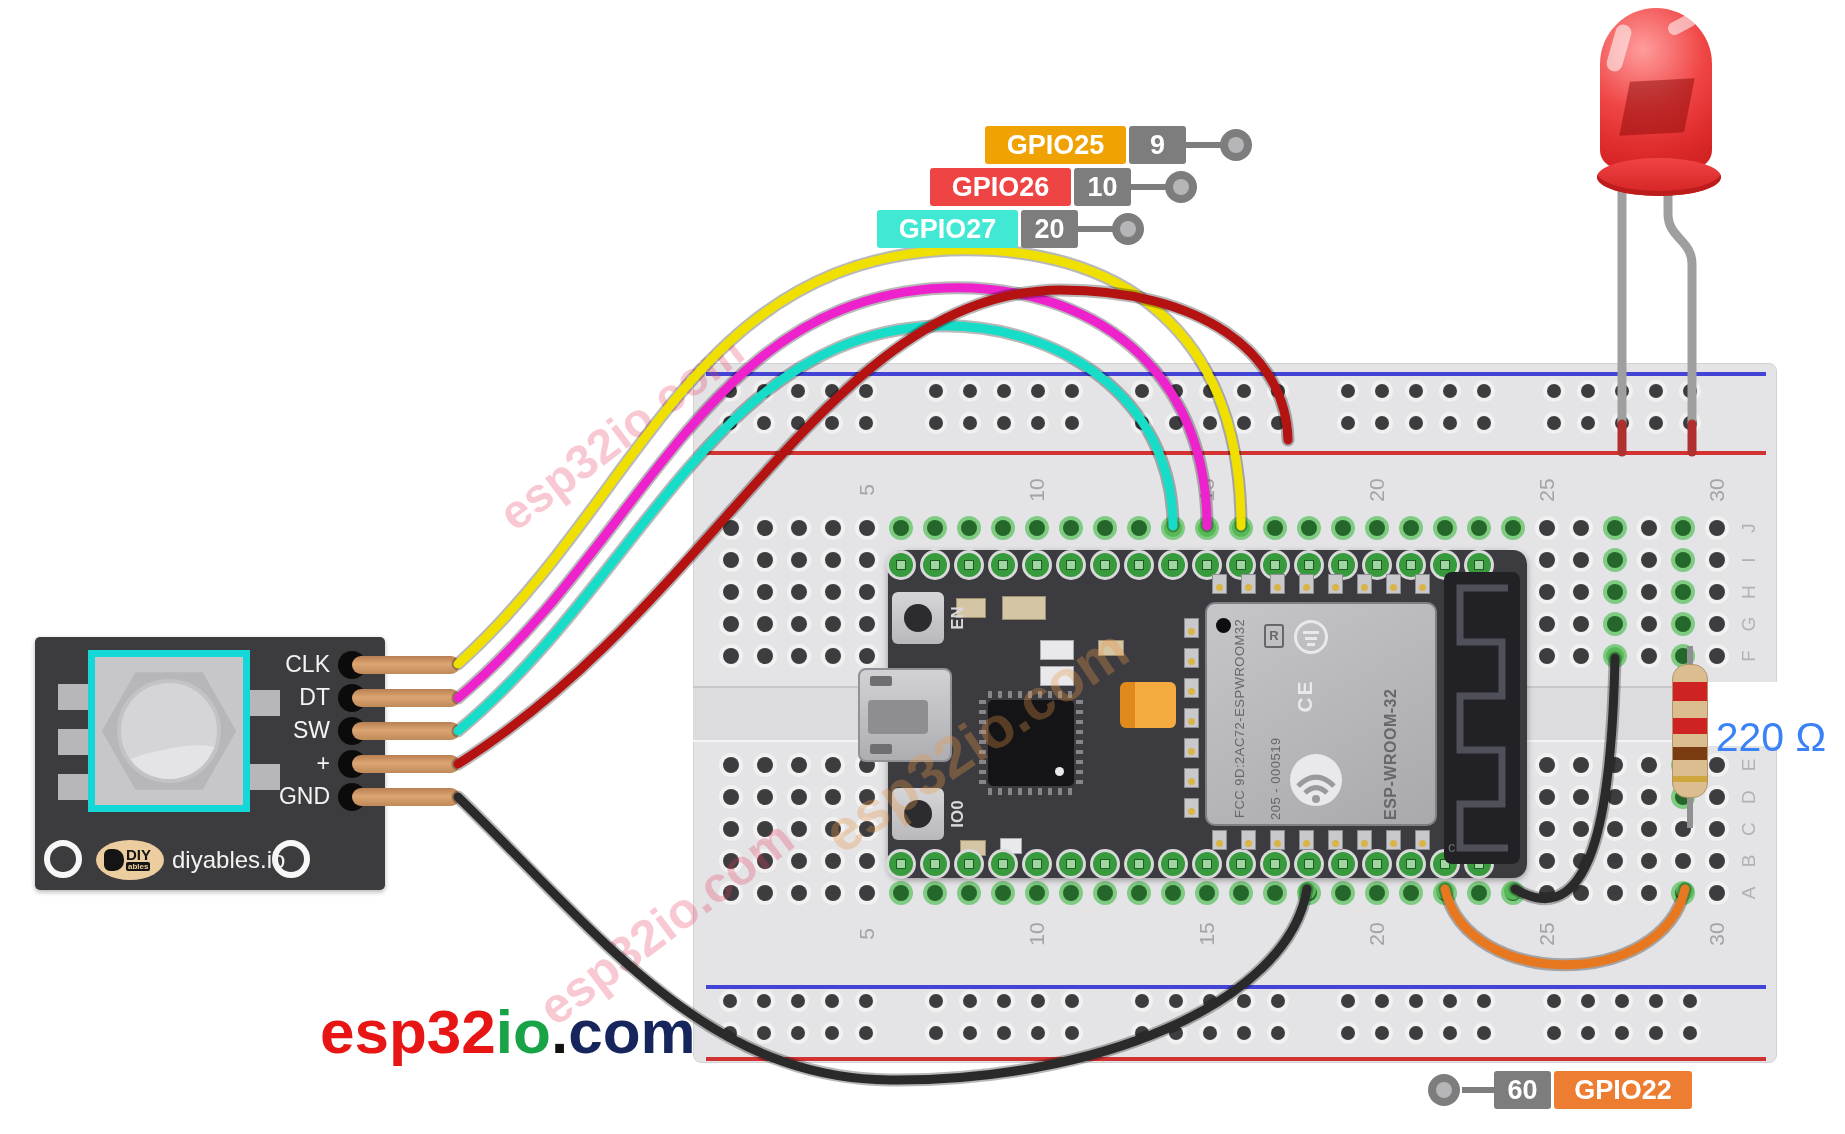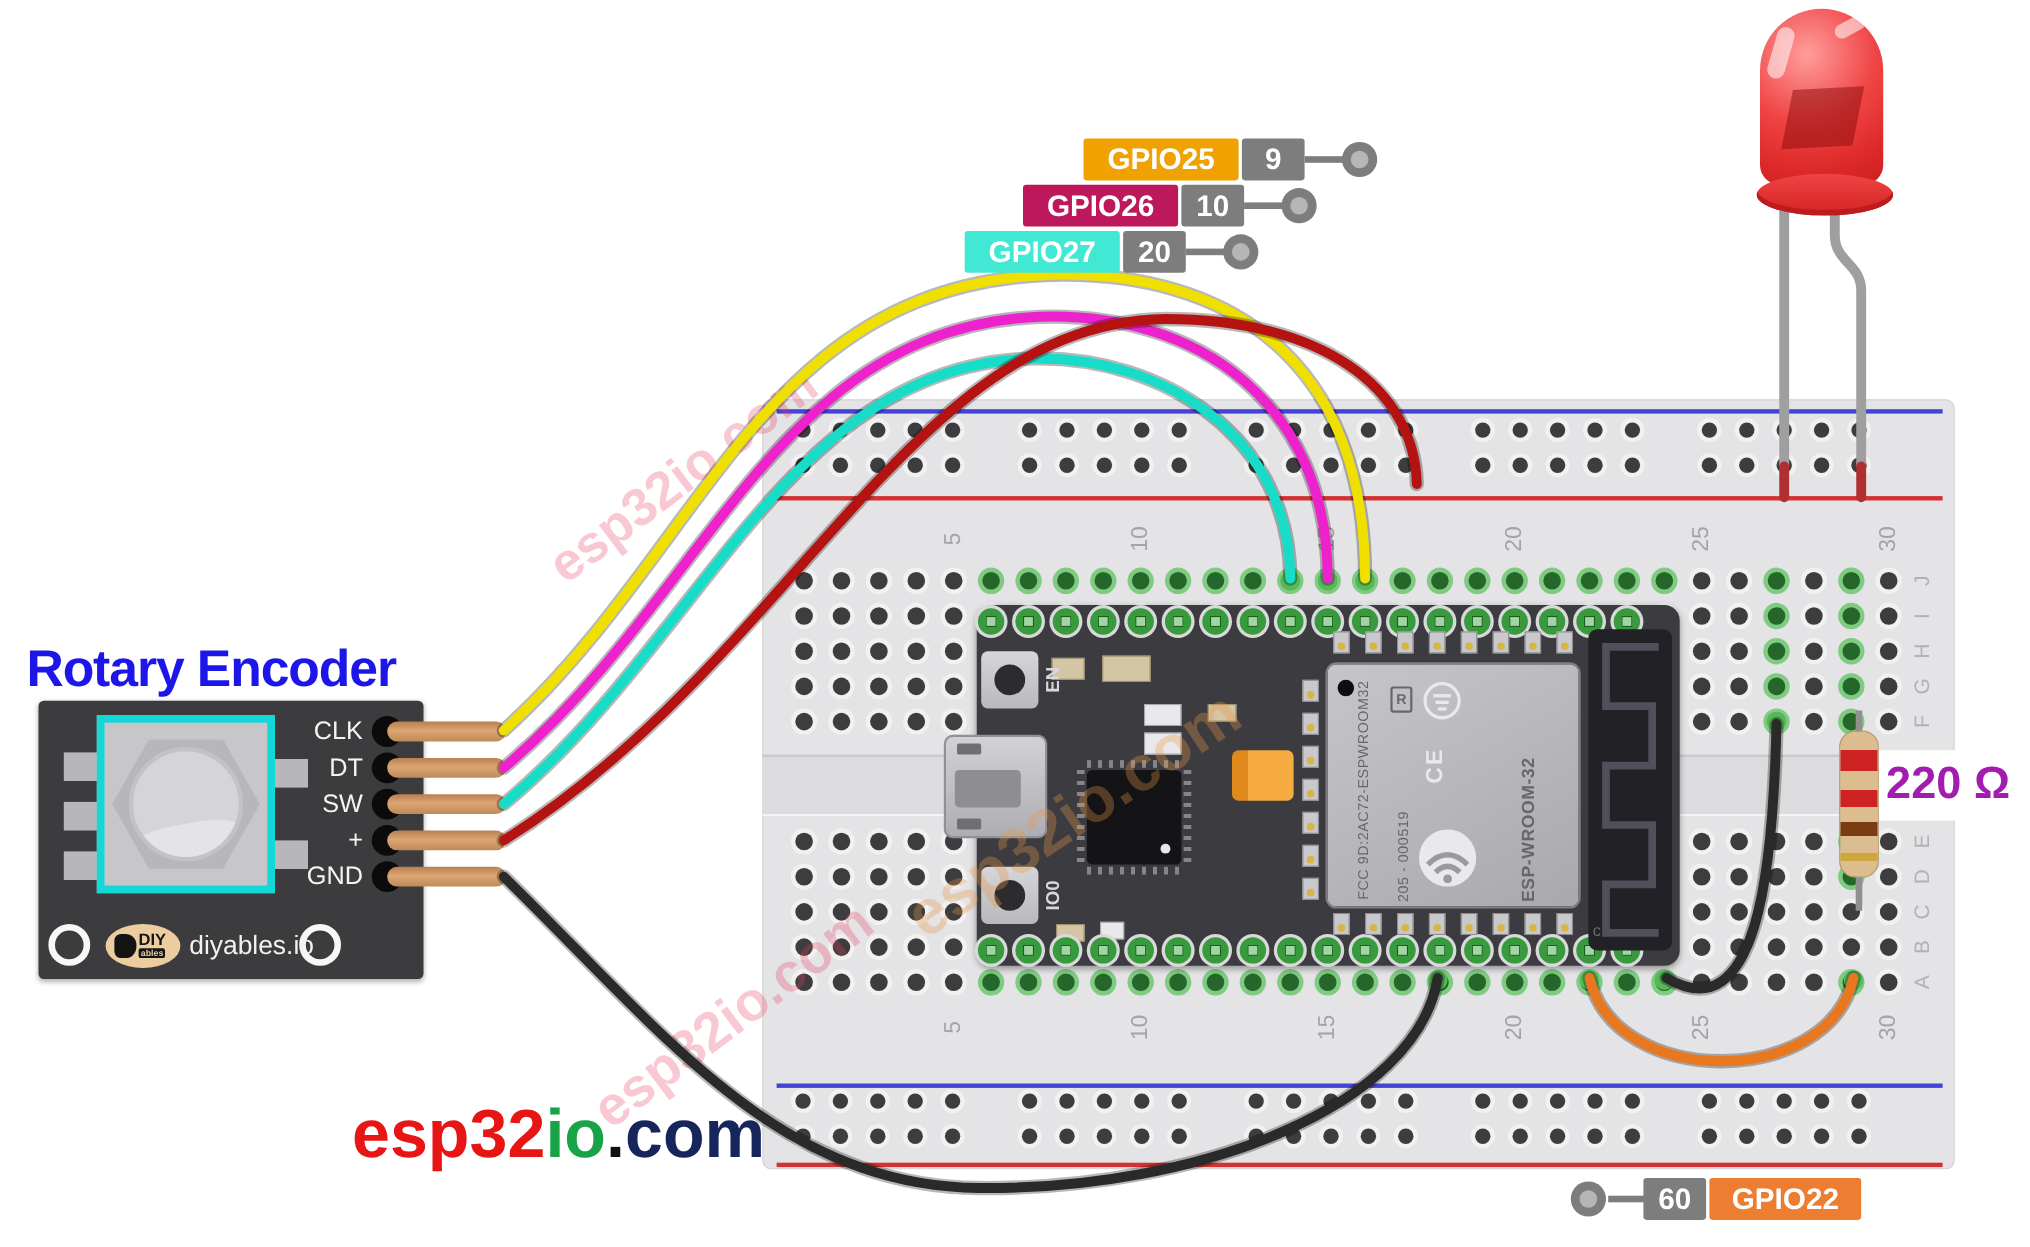--- a/index.html
+++ b/index.html
@@ -82,21 +82,21 @@
 
 
 #led{position:absolute;left:1597px;top:6px;width:124px;height:192px;z-index:45}
 #led-dome{position:absolute;left:3px;top:2px;width:112px;height:160px;border-radius:56px 56px 18px 18px;background:radial-gradient(circle at 38% 26%,#ff9d9d,#f04545 45%,#dc2828 78%,#cc2020)}
 #led-glyph{position:absolute;left:28px;top:74px;width:64px;height:54px;background:rgba(140,10,10,.5);transform:skewX(-14deg) rotate(-3deg)}
 .led-hl{position:absolute;background:rgba(255,255,255,.55);border-radius:8px}
 #led-flange{position:absolute;left:0;top:152px;width:124px;height:38px;border-radius:50%;background:linear-gradient(#f04444,#d32222);box-shadow:inset 0 -5px 0 #bd1c1c}
 #resistor{position:absolute;left:1672px;top:664px;width:36px;height:134px;border-radius:15px;border:1px solid #b09468;z-index:42;
  background:linear-gradient(180deg,#dcbd8f 0 13%,#cf2222 13% 27%,#dcbd8f 27% 40%,#cf2222 40% 52%,#dcbd8f 52% 62%,#7c3c12 62% 72%,#dcbd8f 72% 84%,#cfa63c 84% 89%,#dcbd8f 89%)}
 #res-label-box{position:absolute;left:1700px;top:682px;width:142px;height:64px;background:#fff;border-radius:8px;z-index:41}
-#res-label{position:absolute;left:1700px;top:688px;width:142px;text-align:center;font-size:41px;font-weight:bold;color:#a21caf;z-index:43}
+#res-label{position:absolute;left:1700px;top:714px;width:142px;text-align:center;font-size:41px;font-weight:normal;color:#3b82f6;z-index:43}
 
 #footer-logo{position:absolute;left:320px;top:996px;font-size:62px;font-weight:bold;z-index:10;letter-spacing:0}
 #footer-logo .p1{color:#e81515}
 #footer-logo .p2{color:#18a347}
 #footer-logo .p3{color:#111}
 #footer-logo .p4{color:#16265c}
 
 #wire-layer{position:absolute;left:0;top:0;z-index:40;pointer-events:none}
 </style>
 </head>
@@ -768,21 +768,20 @@
         <i></i>
       </div>
       <div class="pad" style="left: 1386px; top: 830px;">
         <i></i>
       </div>
       <div class="pad" style="left: 1415px; top: 830px;">
         <i></i>
       </div>
     </div>
 
-  <div id="enc-title">Rotary Encoder</div>
   <div id="encoder"></div>
   <div class="enc-tab" style="left:58px;top:684px"></div>
   <div class="enc-tab" style="left:58px;top:729px"></div>
   <div class="enc-tab" style="left:58px;top:774px"></div>
   <div class="enc-tab" style="left:248px;top:690px"></div>
   <div class="enc-tab" style="left:248px;top:764px"></div>
   <div id="knob-square"></div>
   <div id="knob-hex"></div>
   <div id="knob-circle">
       <div id="knob-notch"></div>
@@ -860,21 +859,21 @@
   <div id="resistor"></div>
   <div id="res-label">220 Ω</div>
 
   <div class="ptag" style="left: 985px; top: 126px; width: 141px; background: rgb(240, 162, 2);">GPIO25</div>
   <div class="pnum" style="left:1129px;top:126px">9</div>
   <div class="pline" style="left:1186px;top:142px;width:38px"></div>
   <div class="pring" style="left:1220px;top:129px">
       <i></i>
     </div>
 
-  <div class="ptag" style="left: 930px; top: 168px; width: 141px; background: #be185d;">GPIO26</div>
+  <div class="ptag" style="left: 930px; top: 168px; width: 141px; background: #ef4444;">GPIO26</div>
   <div class="pnum" style="left:1074px;top:168px">10</div>
   <div class="pline" style="left:1131px;top:184px;width:38px"></div>
   <div class="pring" style="left:1165px;top:171px">
       <i></i>
     </div>
 
   <div class="ptag" style="left: 877px; top: 210px; width: 141px; background: rgb(65, 232, 211);">GPIO27</div>
   <div class="pnum" style="left:1021px;top:210px">20</div>
   <div class="pline" style="left:1078px;top:226px;width:38px"></div>
   <div class="pring" style="left:1112px;top:213px">

